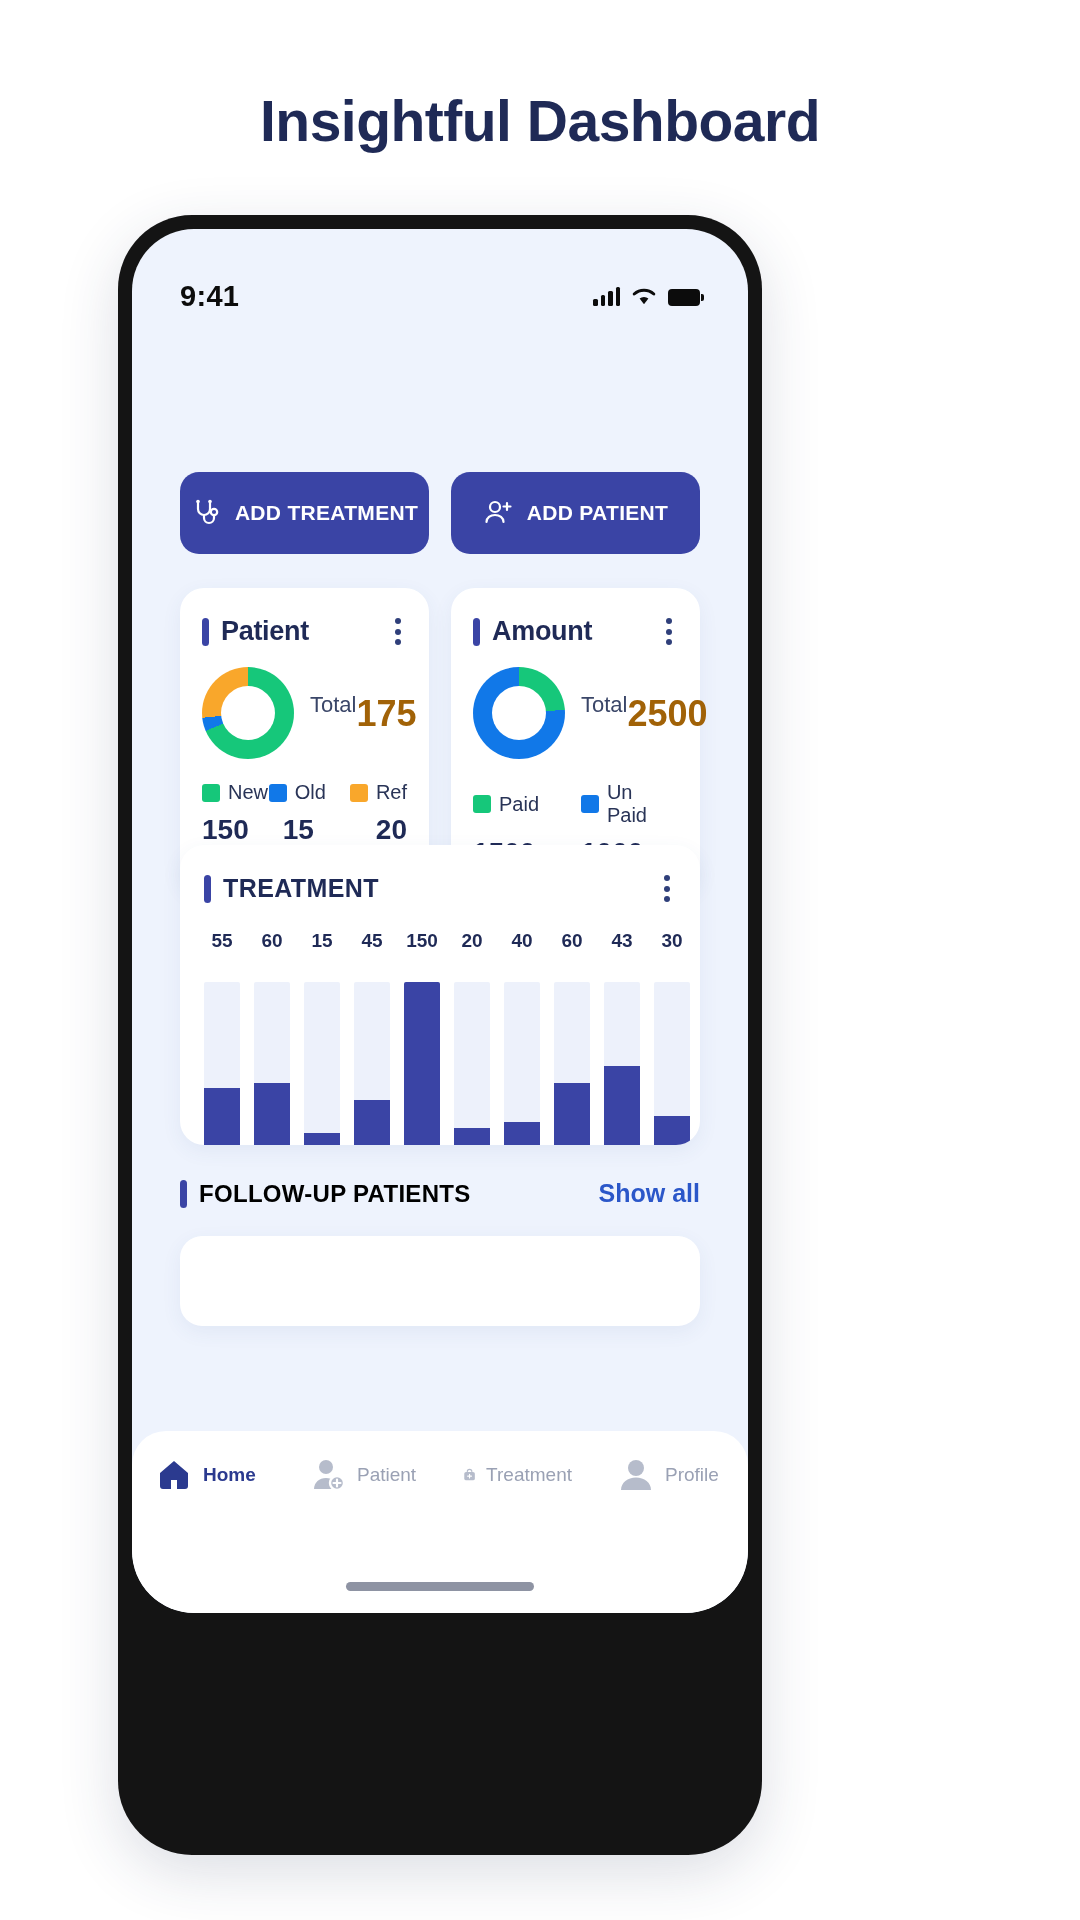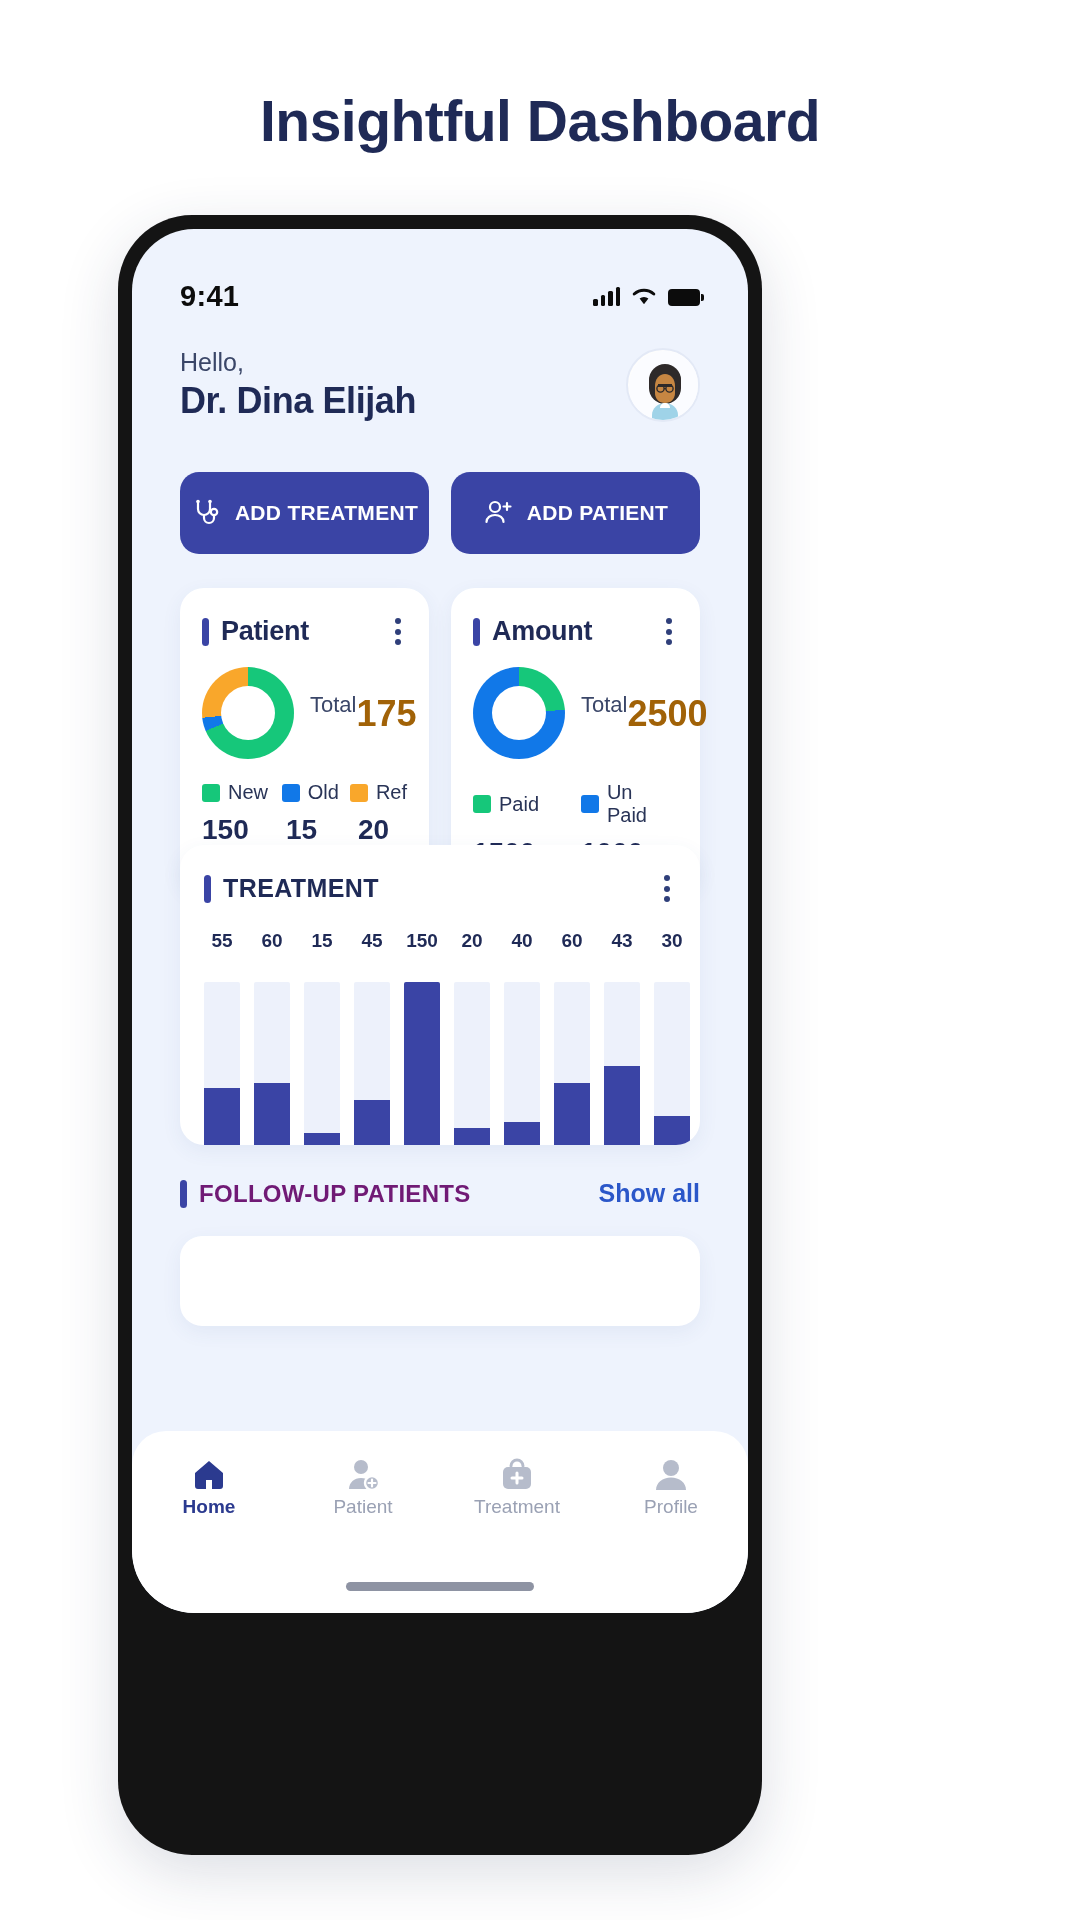--- a/index.html
+++ b/index.html
@@ -102,21 +102,21 @@
   .totals { display:flex; }
   .total-label { font-size:22px; color:#3a4668; line-height:1.3; }
   .total-value { font-size:36px; font-weight:bold; color:#a16207; line-height:1.25; }
   .legend { display:flex; margin-top:22px; }
   .legend-item { display:flex; align-items:center; gap:8px; }
   .swatch { width:18px; height:18px; border-radius:3px; flex:none; }
   .legend-label { font-size:20px; color:#293457; }
   .legend-values { display:flex; margin-top:10px; }
   .legend-val { font-size:28px; font-weight:bold; color:#1f2a56; }
   
-  .p-col1{width:84px;} .p-col2{width:72px;} .p-col3{width:auto;}
+  .p-col1{width:84px;} .p-col2{width:72px;} .p-col3{width:auto;padding-left:24px;}
   .a-col1{width:108px;} .a-col2{width:auto;}
   
   .treat-card {
     position:absolute; top:616px; left:48px;
     width:520px; height:300px;
     background:#ffffff; border-radius:24px;
     padding:26px 0 0 0;
     box-shadow:0 6px 20px rgba(60,80,140,0.07);
     overflow:hidden;
   }
@@ -135,36 +135,36 @@
     width:36px; height:168px; background:#edf1fb; border-radius:2px;
     position:relative; overflow:hidden;
   }
   .bar-fill { position:absolute; left:0; bottom:0; width:100%; background:#3a44a5; }
   
   .followup {
     position:absolute; top:950px; left:48px; width:520px;
     display:flex; align-items:center; justify-content:space-between;
   }
   .fu-left { display:flex; align-items:center; gap:12px; }
-  .fu-title { font-size:24px; font-weight:bold; color:#701a75; letter-spacing:0.3px; }
+  .fu-title { font-size:24px; font-weight:bold; color:#000000; letter-spacing:0.3px; }
   .fu-link { font-size:25px; font-weight:bold; color:#2b57c9; }
   .fu-card {
     position:absolute; top:1007px; left:48px; width:520px; height:90px;
     background:#ffffff; border-radius:22px;
     box-shadow:0 6px 20px rgba(60,80,140,0.07);
   }
   
   .bottomnav {
     position:absolute; left:0; bottom:0; width:616px; height:182px;
     background:#ffffff;
     border-radius:34px 34px 62px 62px;
     display:flex; align-items:flex-start; justify-content:space-around;
     padding-top:24px;
   }
-  .nav-item { display:flex; flex-direction:column; align-items:center; gap:1px; width:110px;text-align:center; }
+  .nav-item { display:flex; flex-direction:row; align-items:center; gap:9px; width:110px;text-align:center; }
   .nav-label { font-size:19px; }
   .nav-item.active .nav-label { color:#2b3a8f; font-weight:bold; }
   .nav-item .nav-label { color:#9aa1b4; }
   .home-indicator {
     position:absolute; left:50%; transform:translateX(-50%); bottom:22px;
     width:188px; height:9px; border-radius:6px; background:#8e93a3;
   }
 </style>
 </head>
 <body>
@@ -184,40 +184,20 @@
             <i></i>
           </span>
         <svg width="26" height="19" viewBox="0 0 26 19">
           <path d="M13 17.2 L17.4 11.6 A6.6 6.6 0 0 0 8.6 11.6 Z" fill="#0c0c0c"></path>
           <path d="M3.2 7.0 A14.5 14.5 0 0 1 22.8 7.0" stroke="#0c0c0c" stroke-width="3" fill="none" stroke-linecap="round"></path>
         </svg>
         <span class="batt"></span>
       </div>
     </div>
 
-    <div class="greet">
-      <div>
-        <div class="greet-hello">Hello,</div>
-        <div class="greet-name">Dr. Dina Elijah</div>
-      </div>
-      <div class="avatar">
-        <svg width="74" height="74" viewBox="0 0 74 74">
-          <circle cx="37" cy="37" r="36" fill="#fbfcff"></circle>
-          <path d="M21 30a16 16 0 0 1 32 0v8a16 16 0 0 1-32 0z" fill="#2e2a2a"></path>
-          <path d="M27 36c0-7 4-12 10-12s10 5 10 12v7c0 6-4 10-10 10s-10-4-10-10z" fill="#c68642"></path>
-          <path d="M30 34h14v3H30z" fill="#2e2a2a"></path>
-          <circle cx="32.5" cy="38.5" r="3.6" fill="none" stroke="#2e2a2a" stroke-width="1.4"></circle>
-          <circle cx="41.5" cy="38.5" r="3.6" fill="none" stroke="#2e2a2a" stroke-width="1.4"></circle>
-          <path d="M36.1 38.6h1.8" stroke="#2e2a2a" stroke-width="1.2"></path>
-          <path d="M24 74v-9c0-7 6-12 13-12s13 5 13 12v9z" fill="#9fd3e8"></path>
-          <path d="M37 53c-3 0-5 2-5 5h10c0-3-2-5-5-5z" fill="#ffffff"></path>
-          <path d="M21 30c2-9 9-14 16-14s15 5 16 14c-4-5-10-7-16-7s-12 2-16 7z" fill="#2e2a2a"></path>
-        </svg>
-      </div>
-    </div>
 
     <div class="actions">
       <div class="btn treat">
         <svg width="30" height="30" viewBox="0 0 30 30">
           <path d="M7 4v7a6 6 0 0 0 12 0V4" fill="none" stroke="#ffffff" stroke-width="2.2" stroke-linecap="round"></path>
           <path d="M13 17v3a5 5 0 0 0 10 0v-2" fill="none" stroke="#ffffff" stroke-width="2.2" stroke-linecap="round"></path>
           <circle cx="23" cy="14" r="3.2" fill="none" stroke="#ffffff" stroke-width="2.2"></circle>
           <circle cx="7" cy="3.6" r="1.8" fill="#ffffff"></circle>
           <circle cx="19" cy="3.6" r="1.8" fill="#ffffff"></circle>
         </svg>

